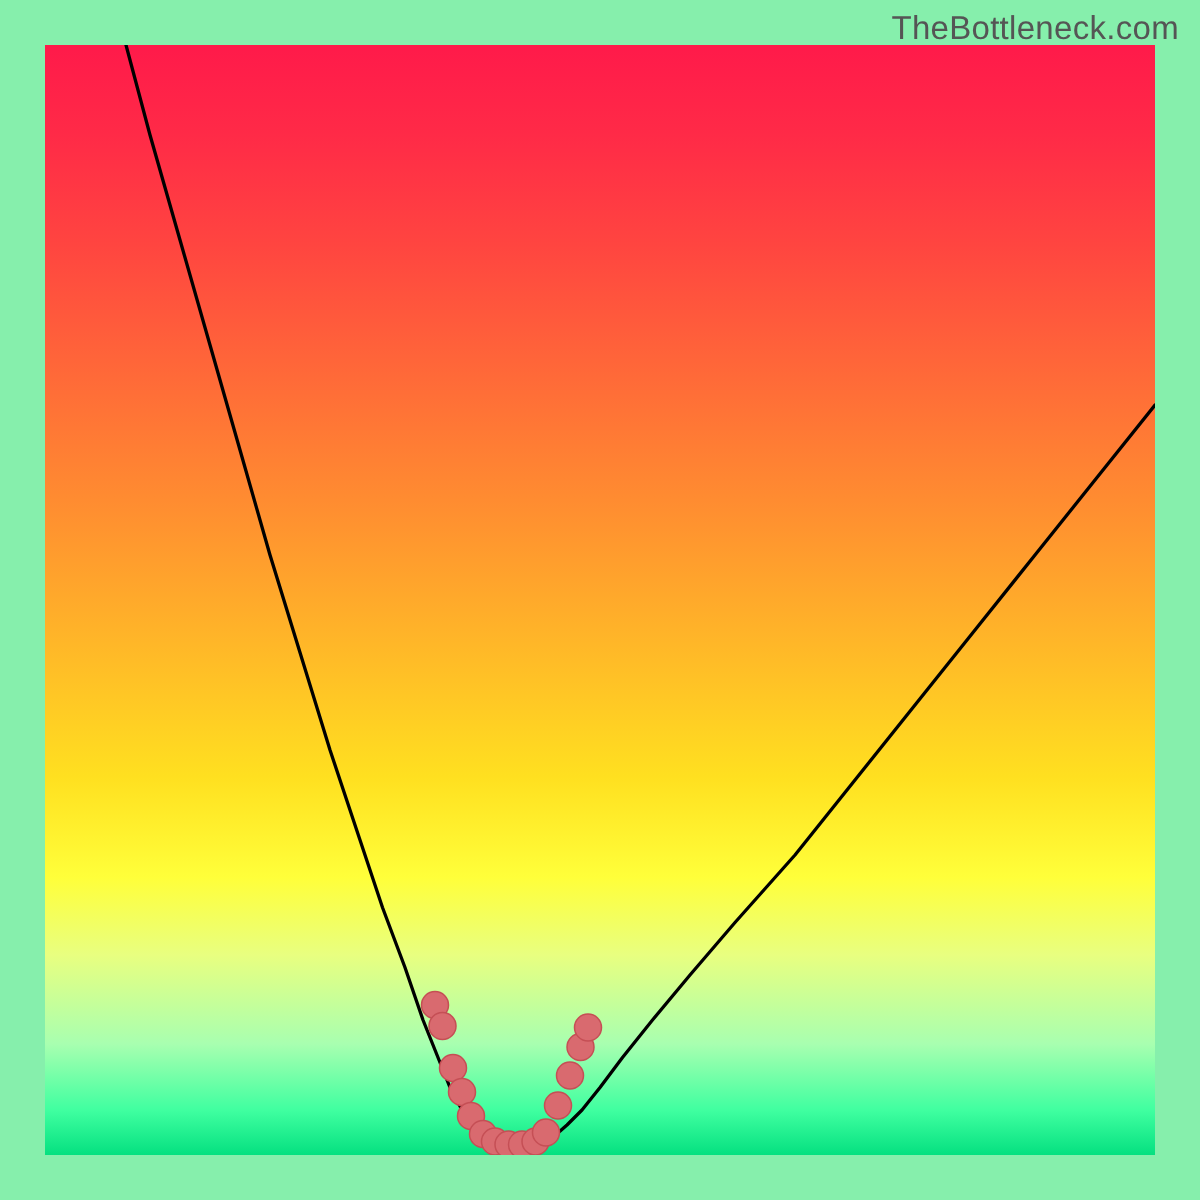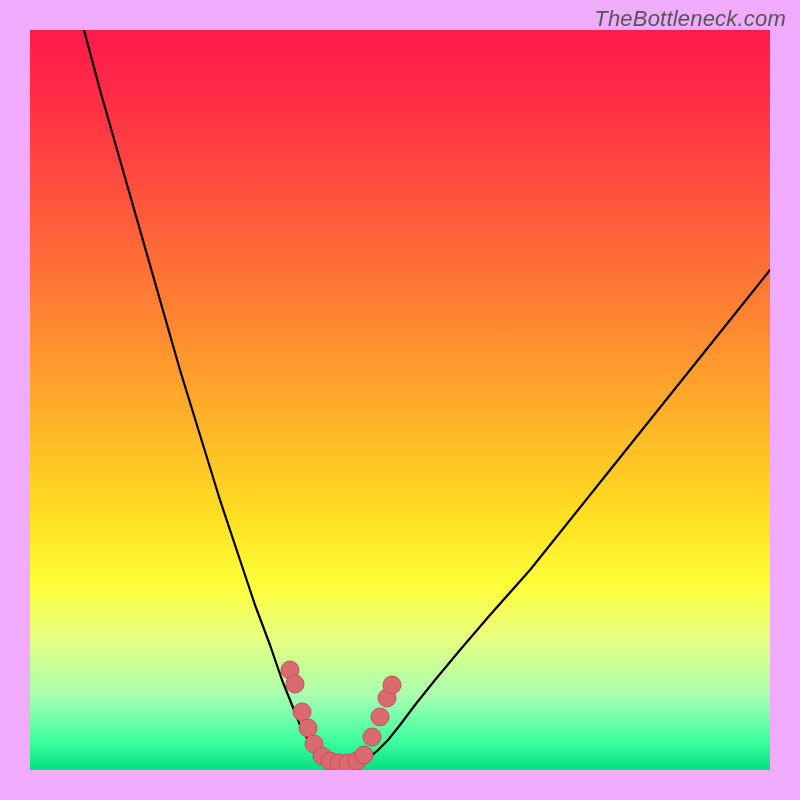--- a/index.html
+++ b/index.html
@@ -8,22 +8,21 @@
     width: 800px;
     height: 800px;
     overflow: hidden;
     background: #000;
     font-family: Arial, sans-serif;
   }
   .frame {
     position: relative;
     width: 800px;
     height: 800px;
-    background: #f0abfc;
-    font-style: italic;
+    background: #86efac;
   }
   .plot-area {
     position: absolute;
     left: 30px;
     top: 30px;
     width: 740px;
     height: 740px;
     background: linear-gradient(to bottom,
       #ff1a4a 0%,
       #ff2a47 8%,

